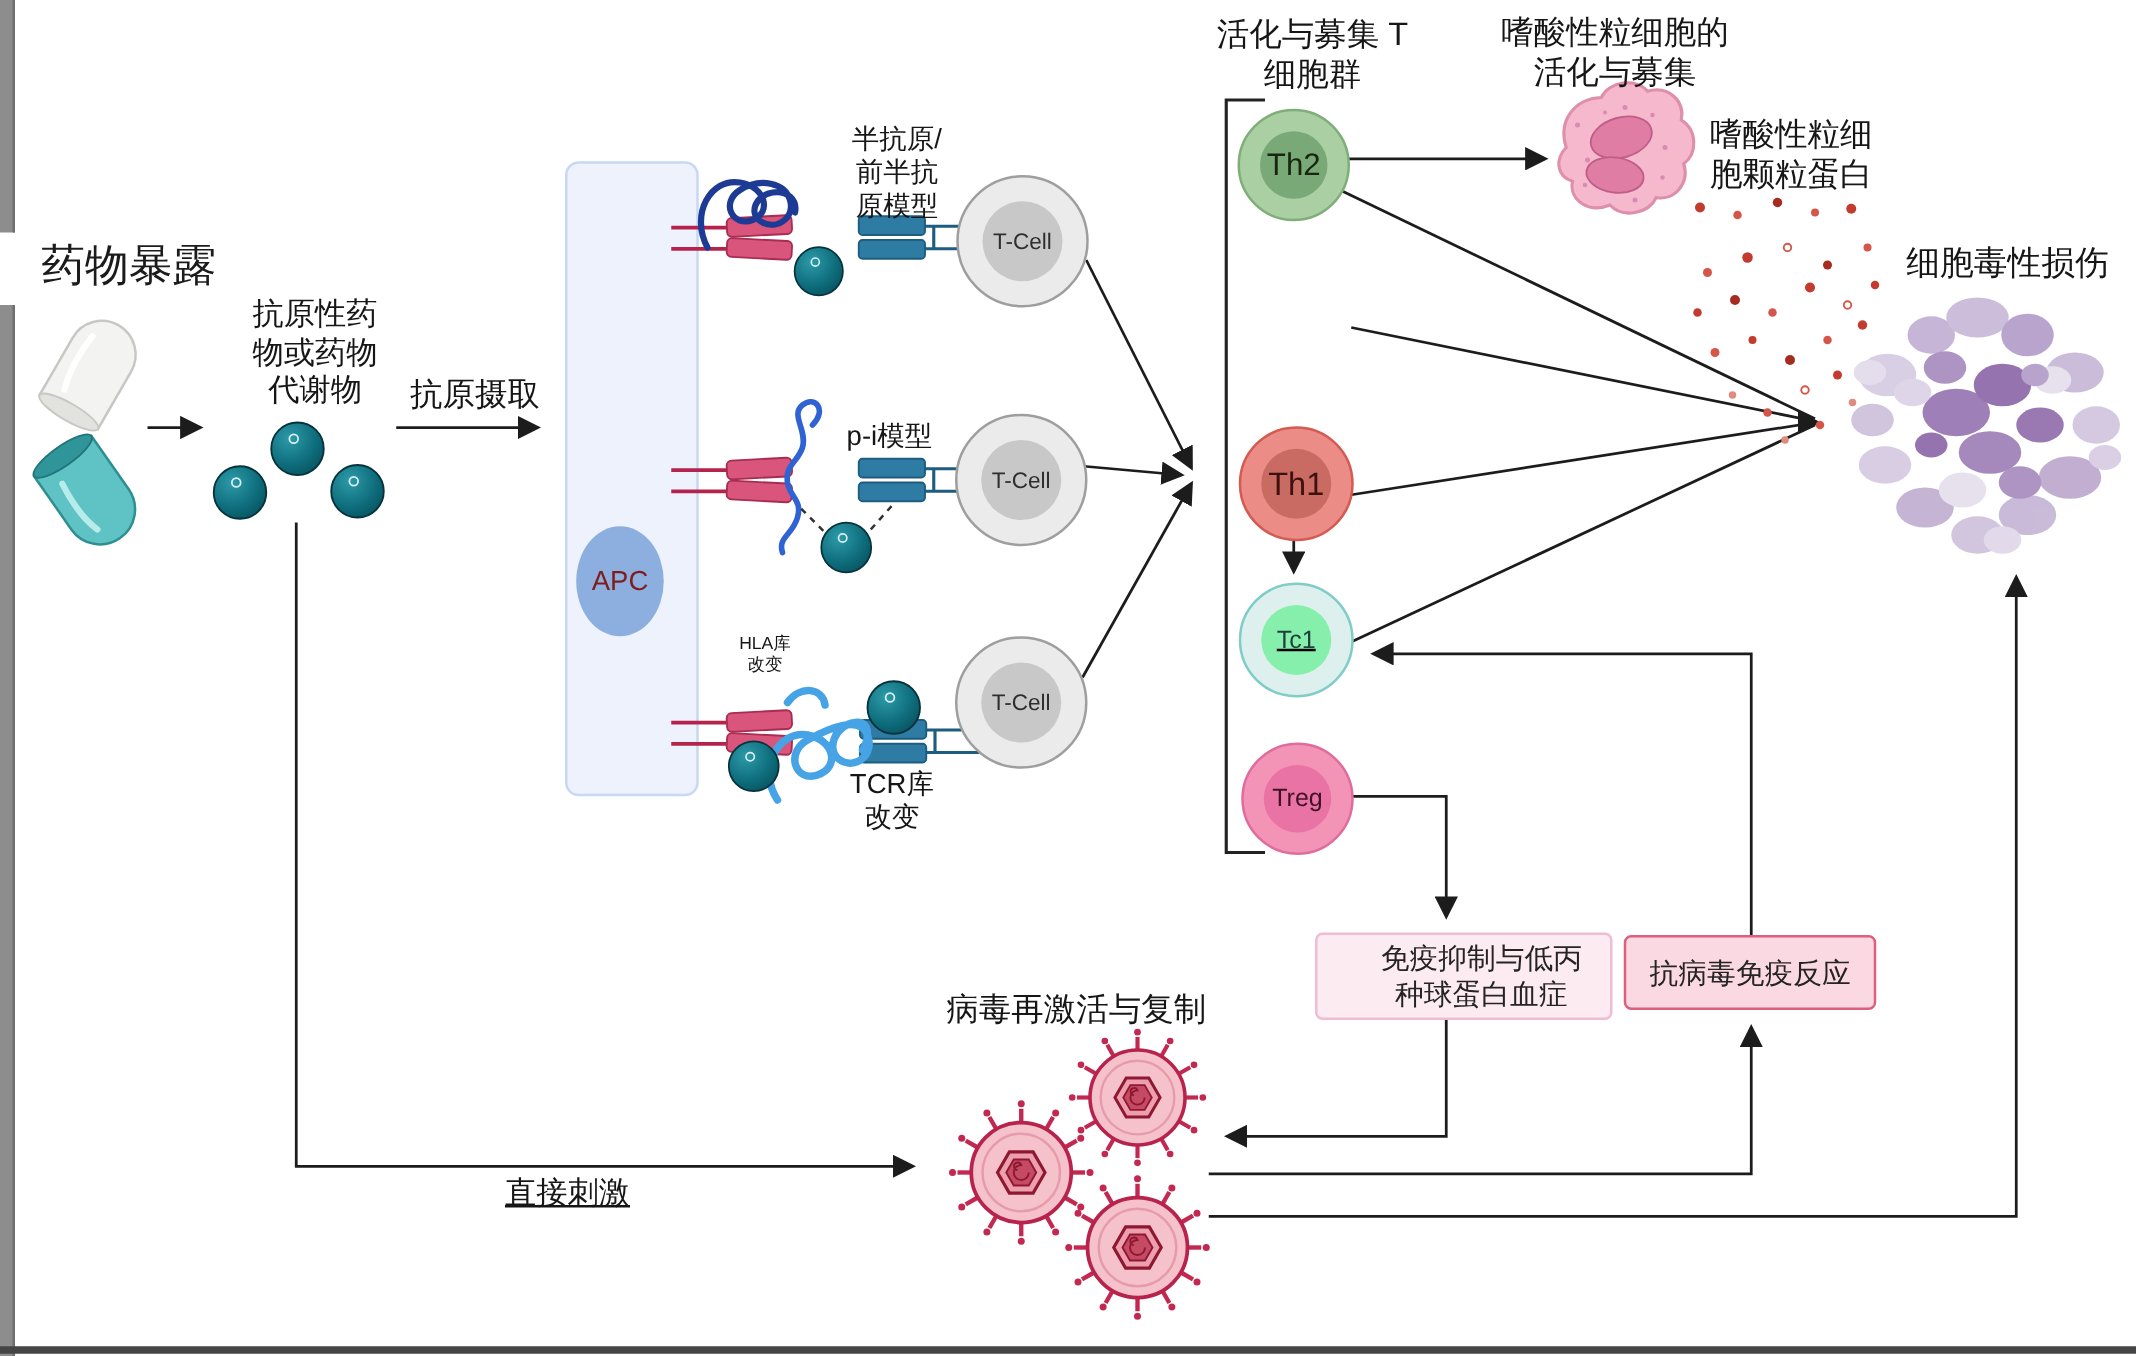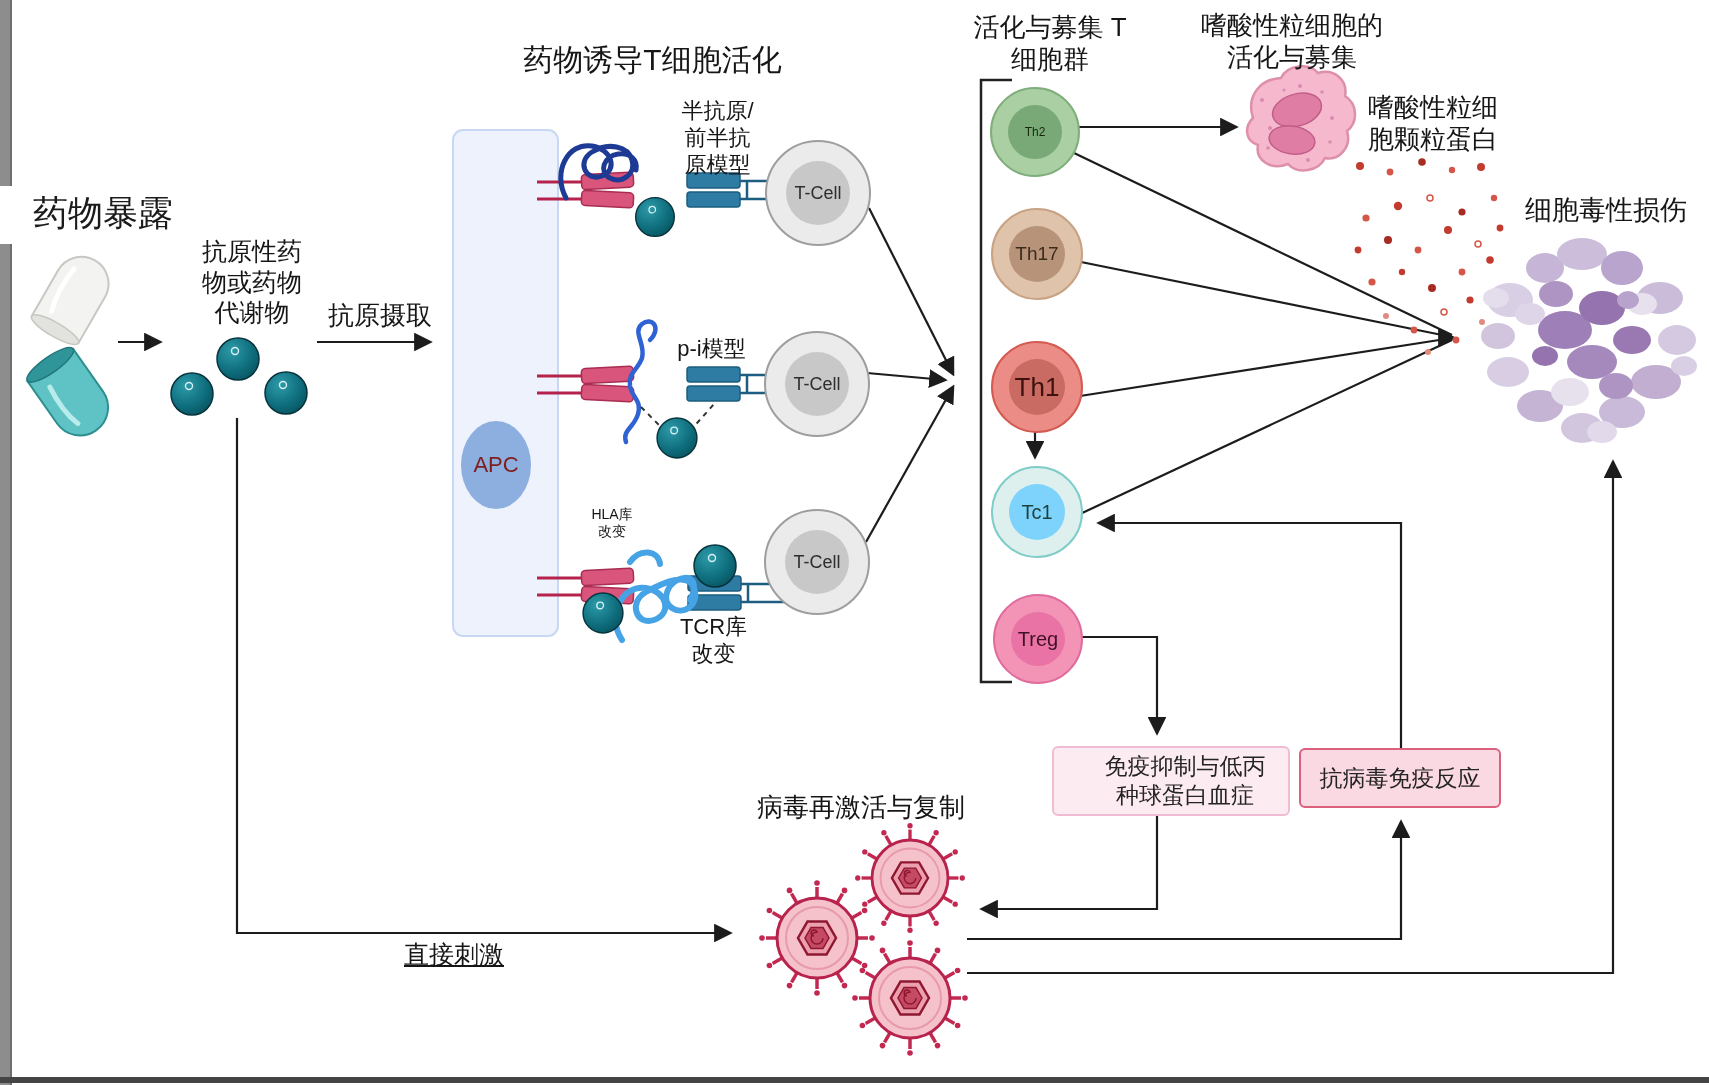--- a/index.html
+++ b/index.html
@@ -246,21 +246,20 @@
 
   <div class="graybar" style="top:0;height:186px;"></div>
   <div class="graybar" style="top:244px;height:841px;"></div>
   <div class="bottombar"></div>
 
   <div class="lbl" style="left:18px;top:192px;width:170px;font-size:35px;color:#1b1b1b;">药物暴露</div>
   <div class="lbl" style="left:183px;top:236px;width:138px;font-size:25px;">抗原性药
 物或药物
 代谢物</div>
   <div class="lbl" style="left:315px;top:300px;width:130px;font-size:26px;">抗原摄取</div>
-  <div class="lbl" style="left:455px;top:42px;width:395px;font-size:30px;">药物诱导T细胞活化</div>
   <div class="lbl" style="left:670px;top:98px;width:95px;font-size:22px;">半抗原/
 前半抗
 原模型</div>
   <div class="lbl" style="left:664px;top:336px;width:95px;font-size:22px;">p-i模型</div>
   <div class="lbl" style="left:568px;top:506px;width:88px;font-size:14px;">HLA库
 改变</div>
   <div class="lbl" style="left:666px;top:614px;width:95px;font-size:22px;">TCR库
 改变</div>
   <div class="lbl" style="left:950px;top:12px;width:200px;font-size:26px;">活化与募集 T
 细胞群</div>
@@ -287,35 +286,30 @@
       </div>
   </div>
   <div class="tcell" style="left:764px;top:509px;">
     <div class="inner">
         <span>T-Cell</span>
       </div>
   </div>
 
   <div class="cell" style="left: 990px; top: 87px; width: 86px; height: 86px; background: rgb(169, 207, 163); border-color: rgb(127, 174, 122);">
     <div class="inner" style="width: 54px; height: 54px; background: rgb(121, 169, 119);">
-        <span style="font-size: 12px; color: rgb(23, 38, 15);">Th2</span>
-      </div>
-  </div>
-  <div class="cell" style="left: 991px; top: 208px; width: 88px; height: 88px; background: rgb(224, 195, 171); border-color: rgb(200, 162, 131);">
-    <div class="inner" style="width: 56px; height: 56px; background: rgb(183, 148, 121);">
-        <span style="font-size: 19px; color: rgb(60, 44, 28);">Th17</span>
+        <span style="font-size: 25px; color: rgb(23, 38, 15);">Th2</span>
       </div>
   </div>
   <div class="cell" style="left: 991px; top: 341px; width: 88px; height: 88px; background: rgb(235, 141, 134); border-color: rgb(212, 90, 82);">
     <div class="inner" style="width: 56px; height: 56px; background: rgb(201, 106, 99);">
         <span style="font-size: 26px; color: rgb(61, 18, 14);">Th1</span>
       </div>
   </div>
   <div class="cell" style="left: 991px; top: 466px; width: 88px; height: 88px; background: rgb(221, 240, 238); border-color: rgb(127, 204, 200);">
-    <div class="inner" style="width: 56px; height: 56px; background: #7dd3fc;">
+    <div class="inner" style="width: 56px; height: 56px; background: #86efac; text-decoration: underline;">
         <span style="font-size: 20px; color: rgb(30, 63, 58);">Tc1</span>
       </div>
   </div>
   <div class="cell" style="left: 993px; top: 594px; width: 86px; height: 86px; background: rgb(243, 148, 182); border-color: rgb(224, 108, 158);">
     <div class="inner" style="width: 54px; height: 54px; background: rgb(232, 115, 164);">
         <span style="font-size: 20px; color: rgb(64, 16, 38);">Treg</span>
       </div>
   </div>
 
   <div class="fbox box1">免疫抑制与低丙

